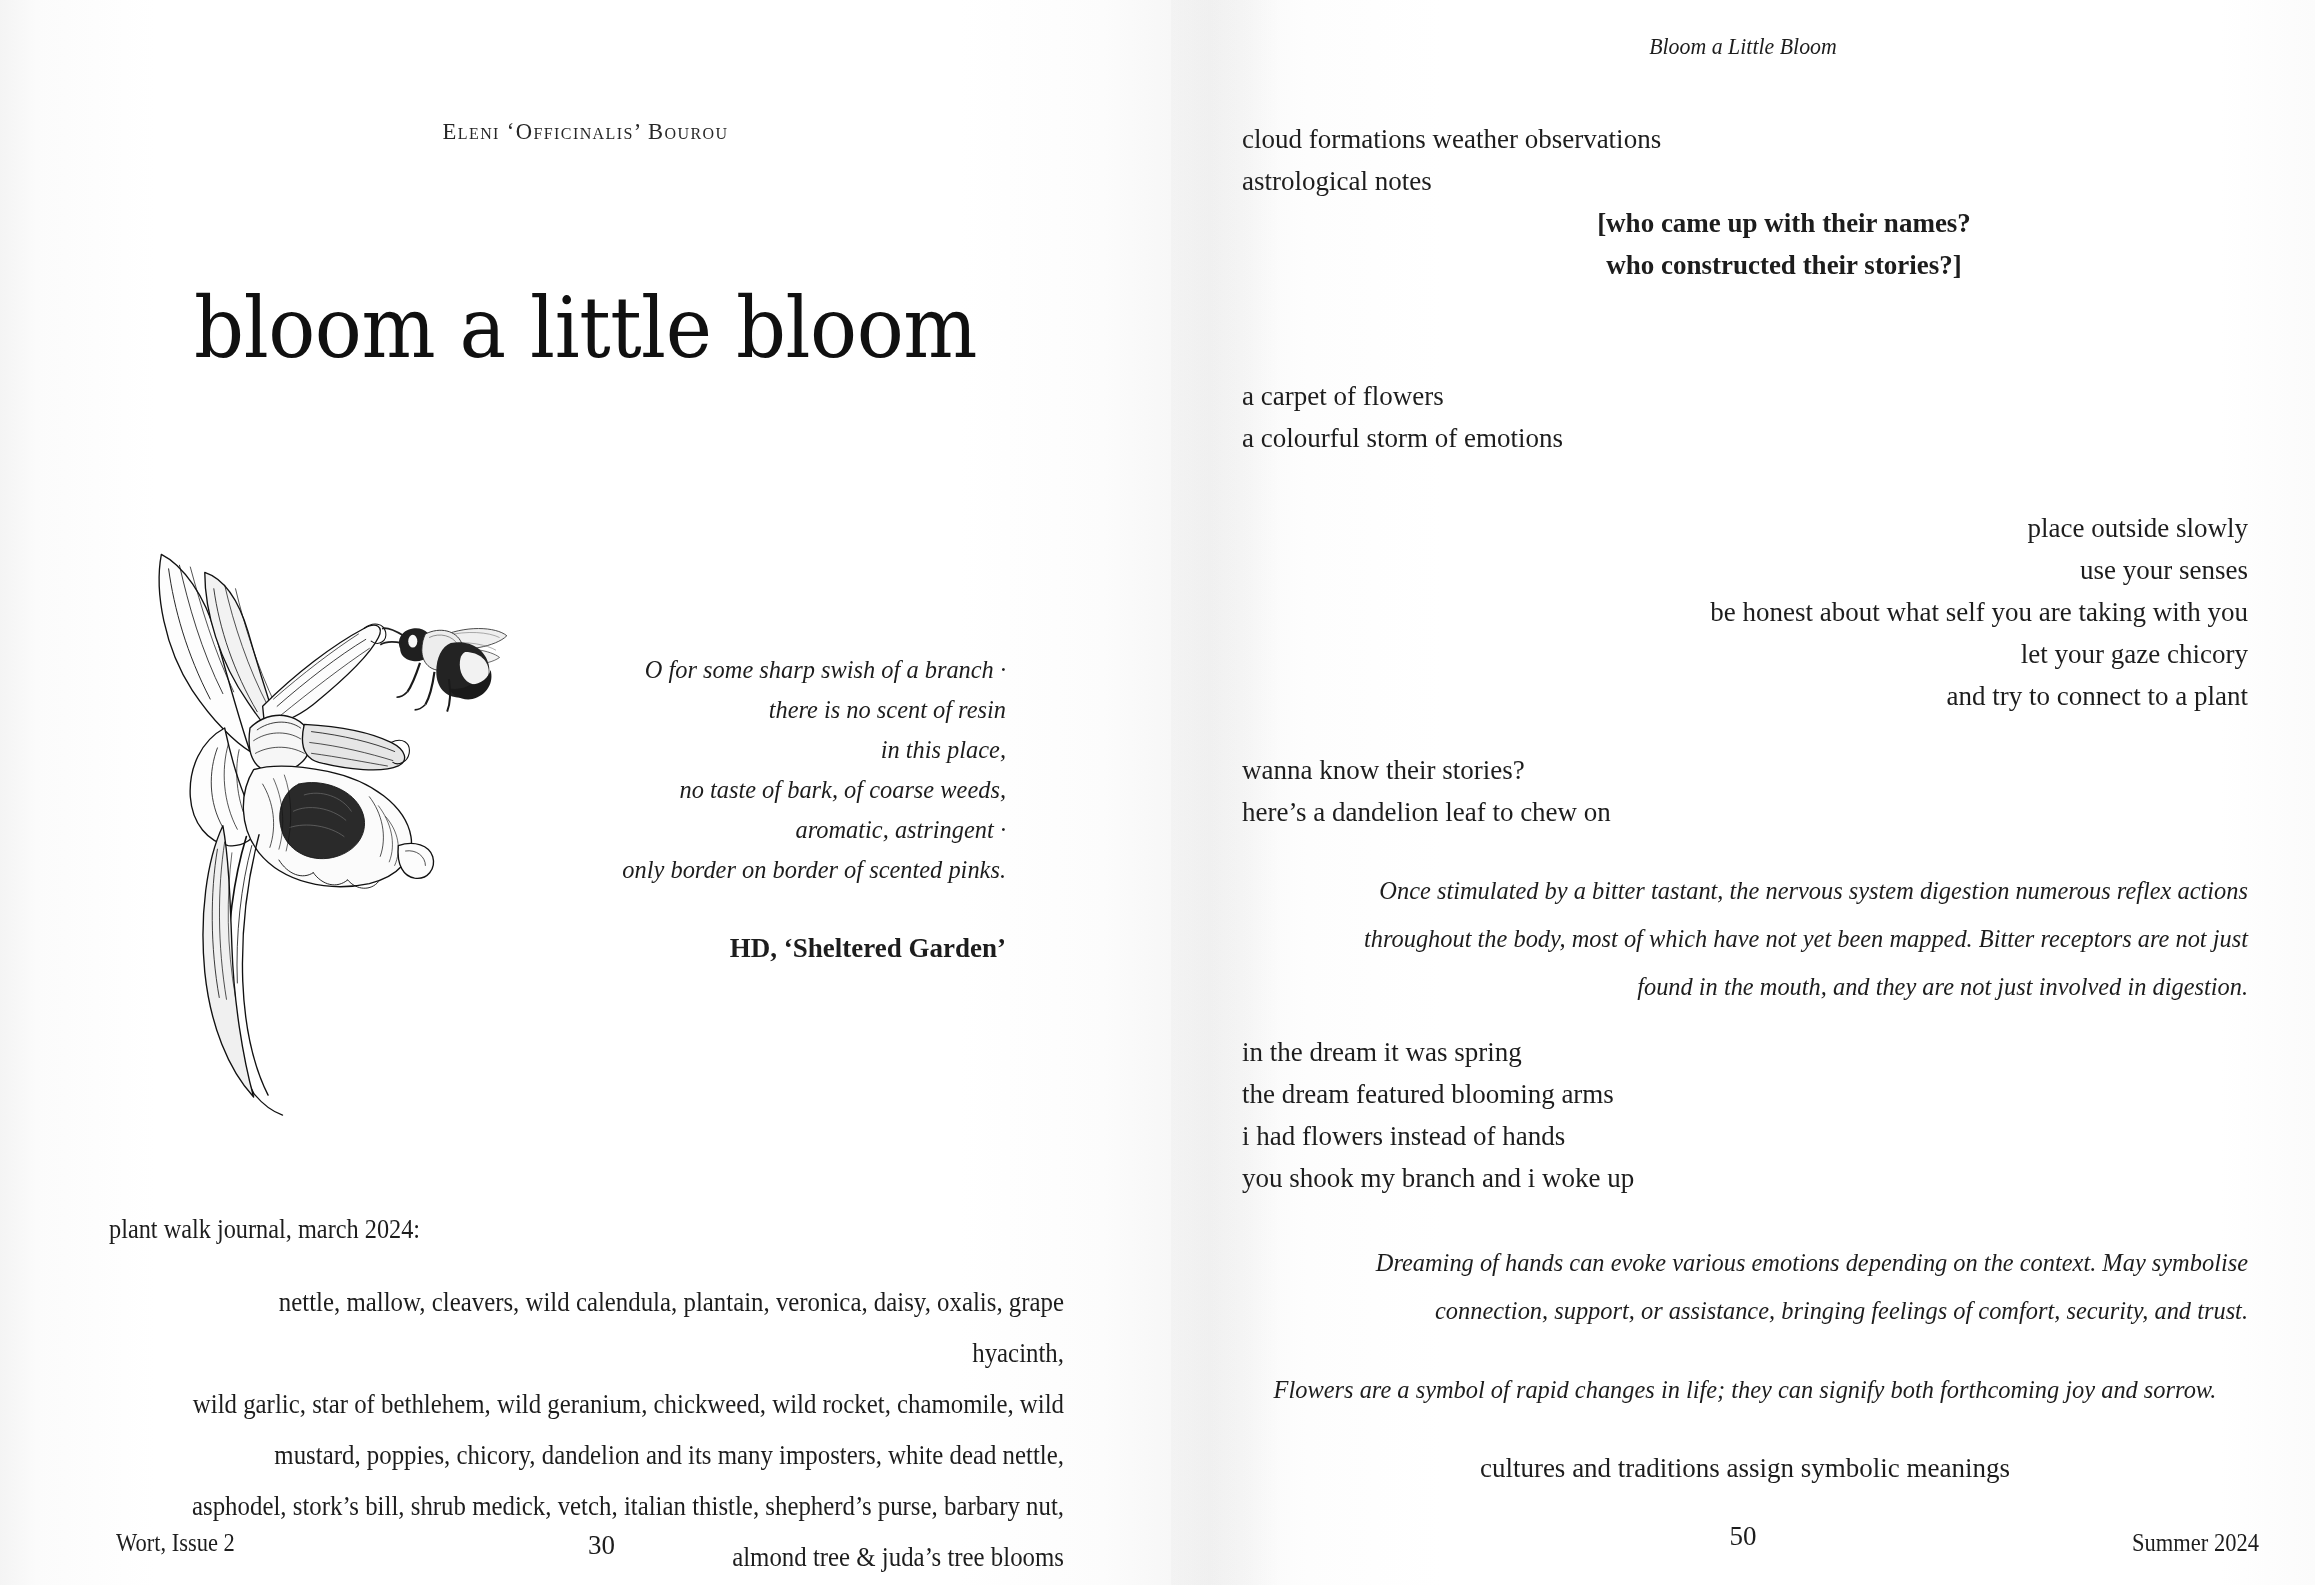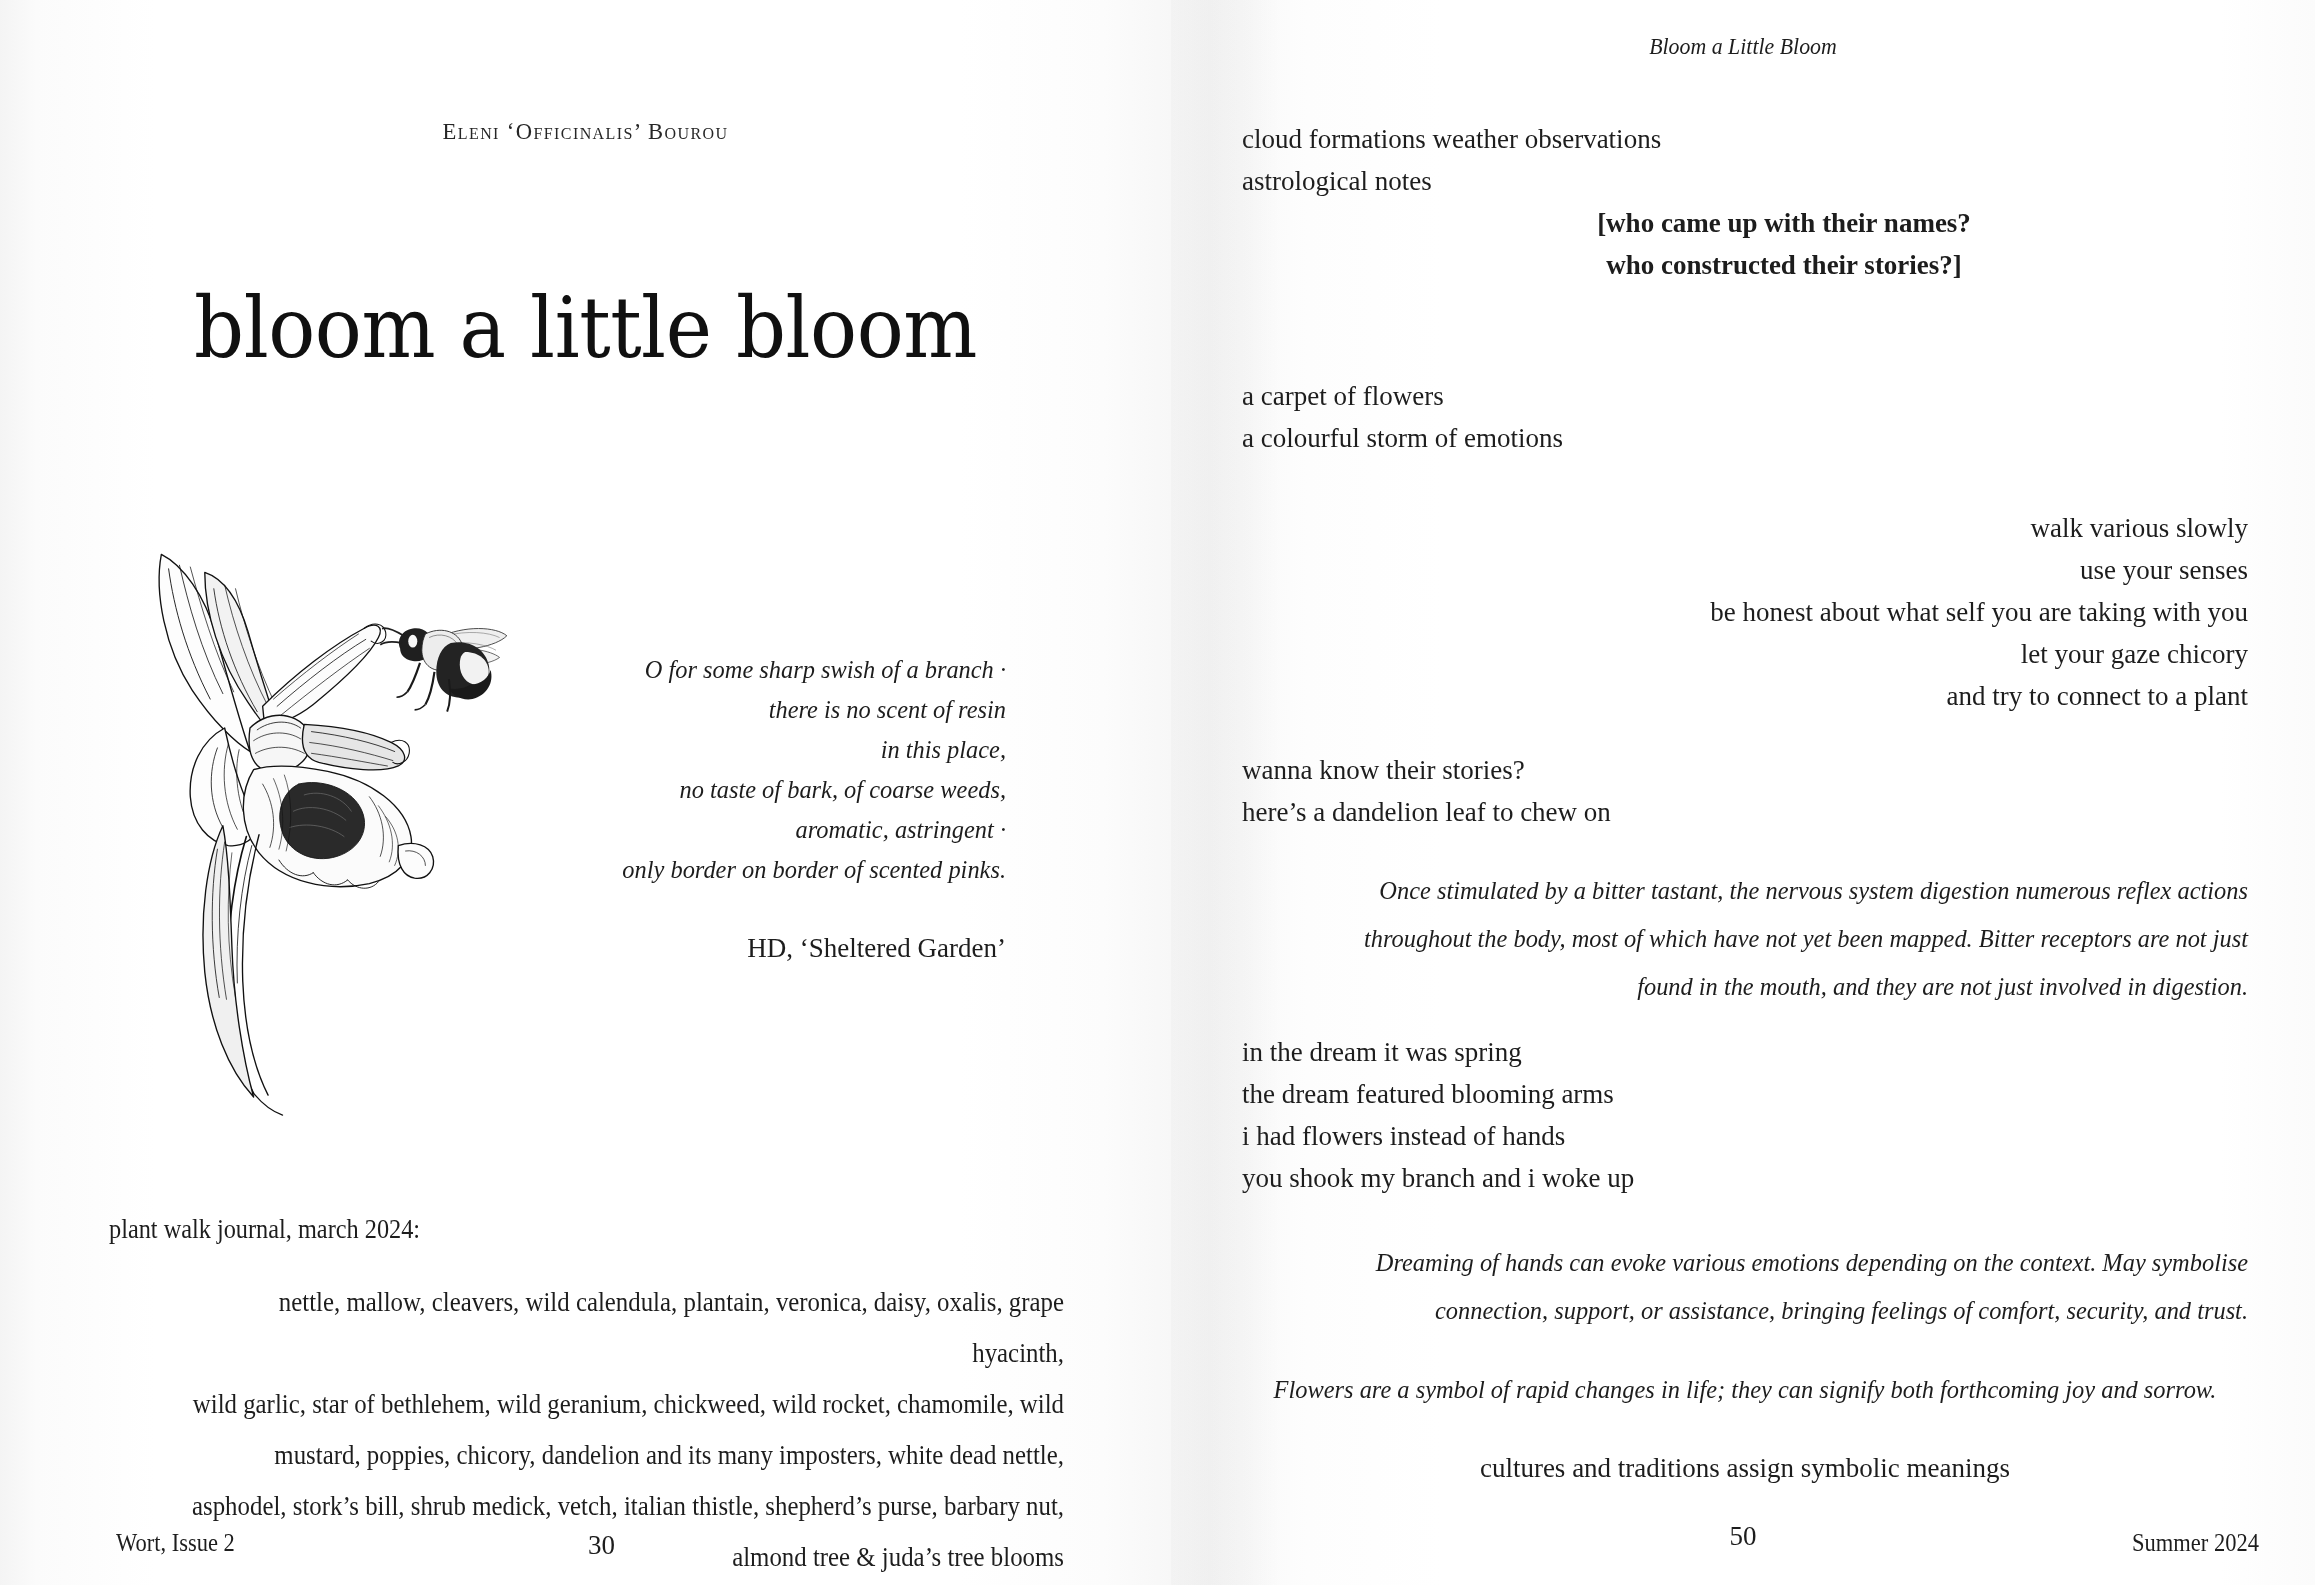--- a/index.html
+++ b/index.html
@@ -127,20 +127,21 @@
     font-style: italic;
     font-size: 24.4px;
     line-height: 40px;
     color: #1d1d1d;
   }
   .quote .attrib {
     display: block;
     margin-top: 38px;
     font-style: normal;
     font-size: 27px;
+    font-weight: bold;
   }
 
   
   .journal-label {
     position: absolute;
     left: 109px;
     top: 1214px;
     font-size: 27px;
     color: #1d1d1d;
     transform: scaleX(0.9);
@@ -398,21 +399,21 @@
       <span class="ln al-center indent-1">[who came up with their names?</span>
       <span class="ln al-center indent-1">who constructed their stories?]</span>
     </div>
 
     <div class="rcol" id="st-carpet">
       <span class="ln al-left">a carpet of flowers</span>
       <span class="ln al-left">a colourful storm of emotions</span>
     </div>
 
     <div class="rcol" id="st-walk">
-      <span class="ln al-right">walk various slowly</span>
+      <span class="ln al-right">place outside slowly</span>
       <span class="ln al-right">use your senses</span>
       <span class="ln al-right">be honest about what self you are taking with you</span>
       <span class="ln al-right">let your gaze chicory</span>
       <span class="ln al-right">and try to connect to a plant</span>
     </div>
 
     <div class="rcol" id="st-stories">
       <span class="ln al-left">wanna know their stories?</span>
       <span class="ln al-left">here’s a dandelion leaf to chew on</span>
     </div>

